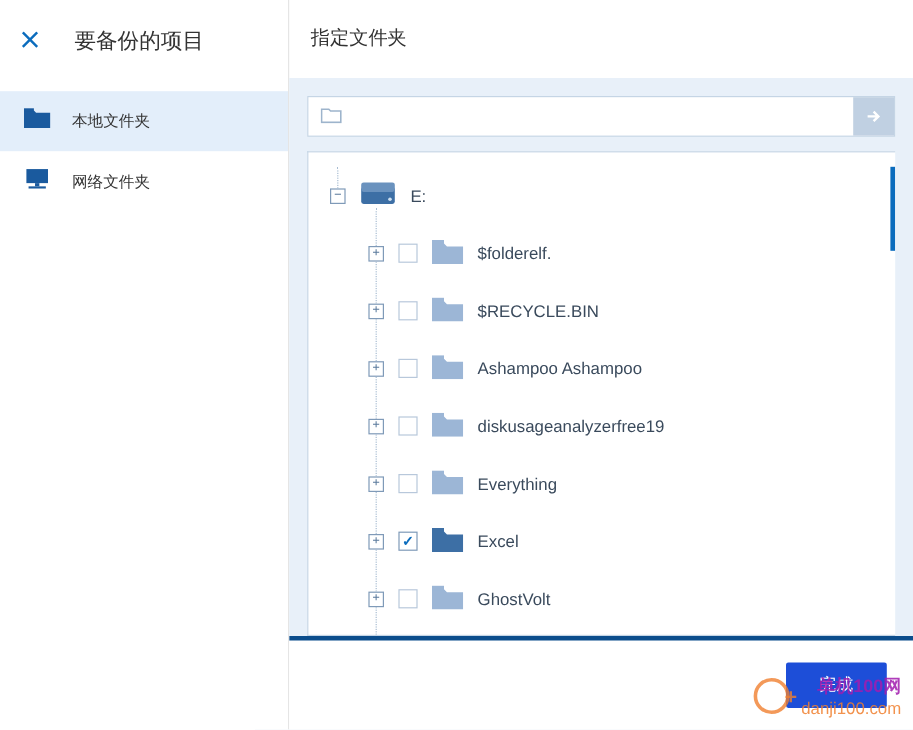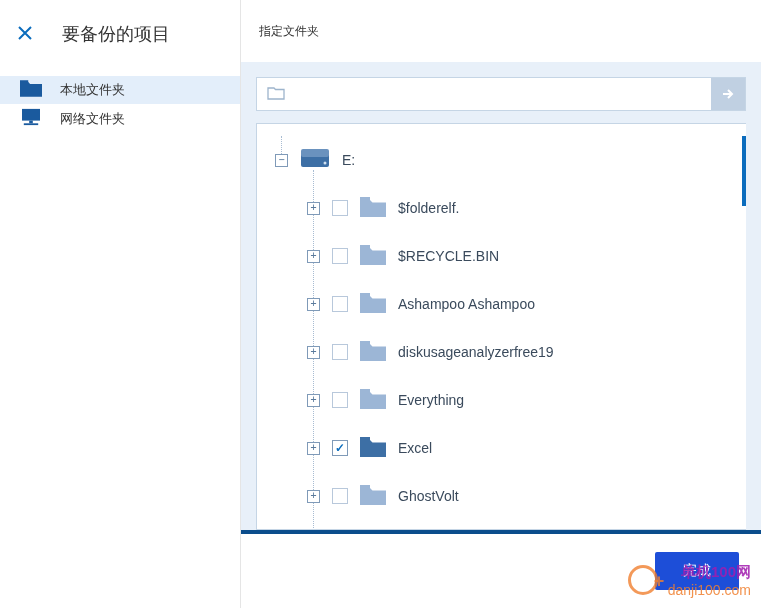--- a/index.html
+++ b/index.html
@@ -7,30 +7,30 @@
     
     .container { display: flex; height: 100%; }
     
     
     .sidebar { width: 240px; background: #fff; display: flex; flex-direction: column; }
     .sidebar-header { display: flex; align-items: center; padding: 22px 18px; gap: 30px; }
     .close-x { color: #0b6cbd; font-size: 18px; cursor: pointer; }
     .sidebar-title { font-size: 18px; color: #333; }
     
     .sidebar-items { margin-top: 8px; }
-    .sidebar-item { display: flex; align-items: center; padding: 4px 20px; gap: 18px; cursor: pointer; }
+    .sidebar-item { display: flex; align-items: center; padding: 14px 20px; gap: 18px; cursor: pointer; font-family: Liberation Serif, serif; }
     .sidebar-item.selected { background: #e3eefa; }
     .sidebar-item .folder-icon { width: 22px; height: 17px; }
     .sidebar-item .network-icon { width: 22px; height: 18px; }
     .sidebar-item .label { color: #333; font-size: 13px; }
     
     
     .main { flex: 1; display: flex; flex-direction: column; border-left: 1px solid #e5e5e5; }
     .main-header { padding: 22px 18px; }
-    .main-title { font-size: 12px; color: #333; }
+    .main-title { font-size: 16px; color: #333; }
     
     .content-area { background: #e8f0f9; padding: 15px 15px 0 15px; flex: 1; overflow: hidden; position: relative; display: flex; flex-direction: column; }
     
     .path-bar { display: flex; background: #fff; border: 1px solid #c5d5e5; height: 34px; }
     .path-input-wrap { flex: 1; display: flex; align-items: center; padding: 0 10px; }
     .path-folder-icon { color: #9db4cc; margin-right: 8px; }
     .path-input { border: none; outline: none; flex: 1; font-size: 13px; }
     .go-btn { width: 34px; background: #c0d0e2; display: flex; align-items: center; justify-content: center; cursor: pointer; }
     .go-btn svg { fill: #fff; }
     

